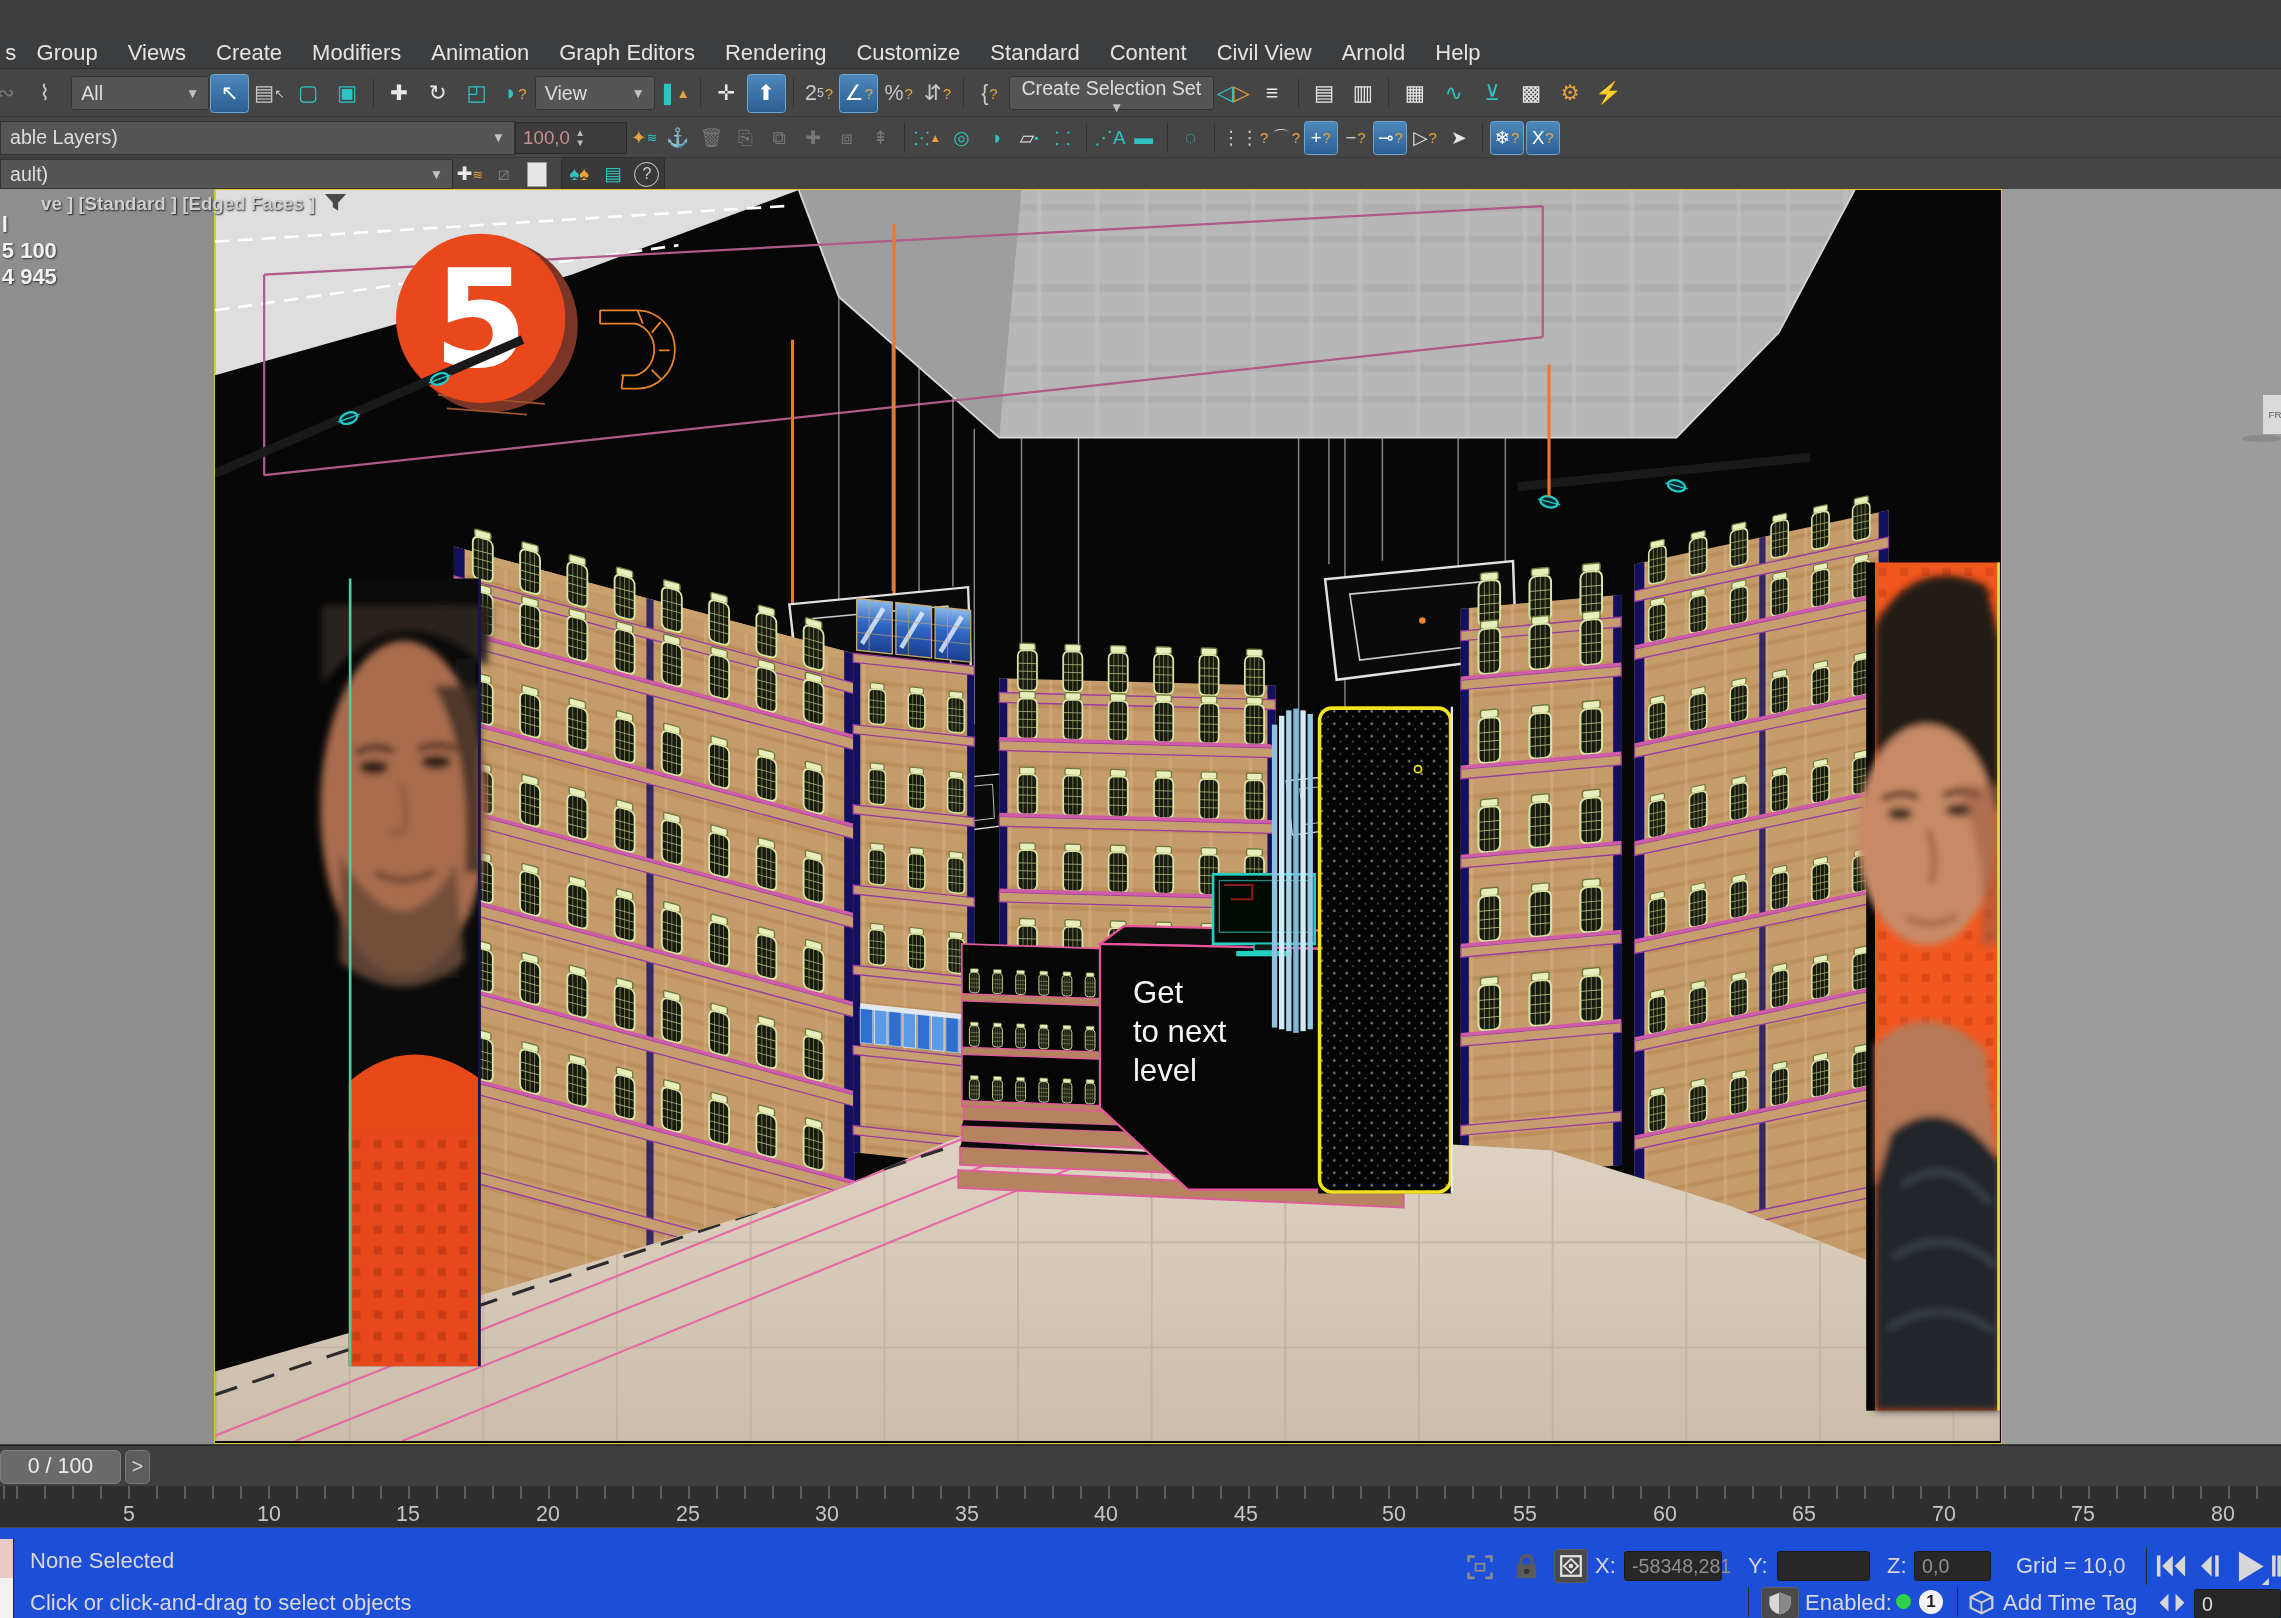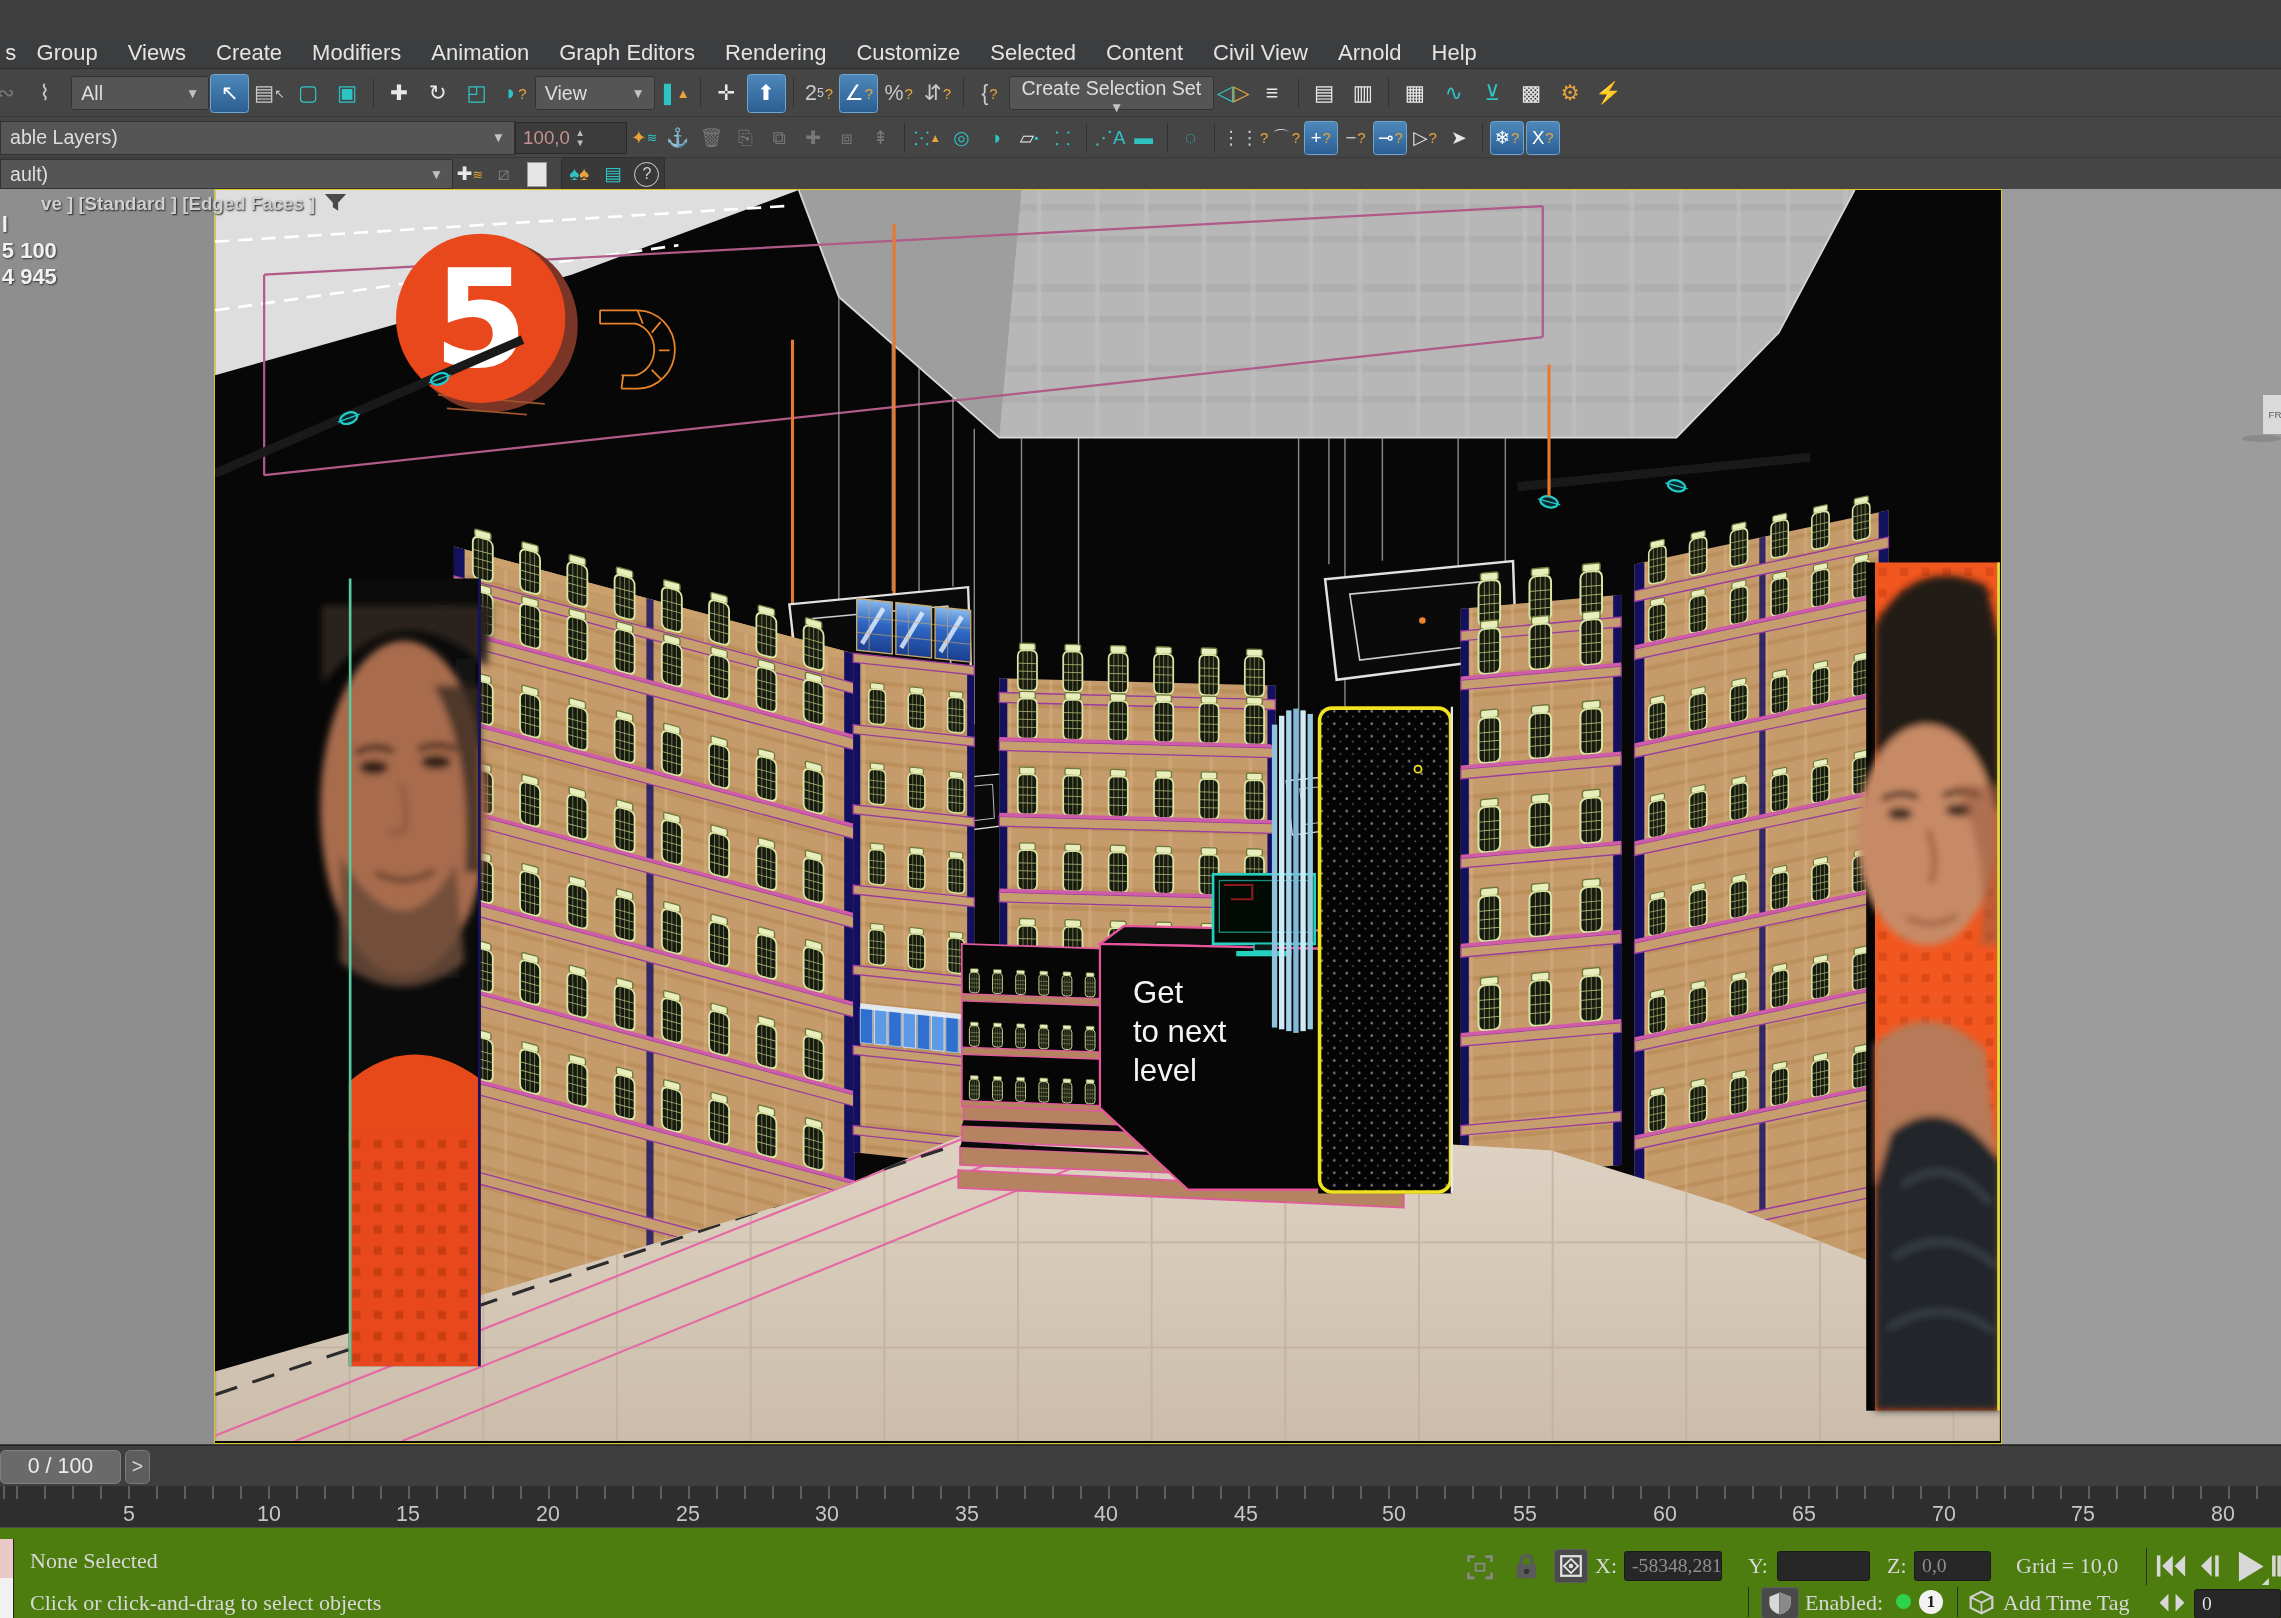--- a/index.html
+++ b/index.html
@@ -36,21 +36,21 @@
   .viewcube{position:absolute;left:2262px;top:205px;z-index:6;width:39px;height:39px;background:#dadada;border:0.9px solid #9a9a9a;color:#5a5a5a;font-size:9.8px;display:flex;align-items:center;justify-content:center;}
   .vcshadow{position:absolute;left:2242px;top:246px;width:39px;height:7.1px;background:#8a8a8a;border-radius:50%;}
   
   .sliderbar{position:absolute;left:0;top:1445px;width:2281px;height:41px;background:#3e3e3e;border-top:0.9px solid #262626;}
   .slider{position:absolute;left:0;top:3.6px;width:119px;height:32px;background:#6a6a6a;border:0.9px solid #808080;border-radius:5.3px;color:#ececec;font-size:21.4px;display:flex;align-items:center;justify-content:center;}
   .nextkey{position:absolute;left:125px;top:3.6px;width:23px;height:32px;background:#5d5d5d;border:0.9px solid #7a7a7a;border-radius:5.3px;color:#d6d6d6;font-size:19.6px;display:flex;align-items:center;justify-content:center;}
   .ruler{position:absolute;left:0;top:1486px;width:2281px;height:41px;background:#2e2e2e;border-bottom:0.9px solid #1d1d1d;}
   .ruler::before{content:"";position:absolute;left:0;top:0;width:2281px;height:13.4px;background:repeating-linear-gradient(90deg,#5d5d5d 0 1.8px,transparent 1.8px 28px);background-position:16px 0;}
   .rnum{position:absolute;top:16px;transform:translateX(-50%);font-size:21.4px;color:#c6c6c6;}
   
-  .statusbar{position:absolute;left:0;top:1527px;width:2281px;height:91px;background:#4d7c0f;border-top:0.9px solid #4a4a4a;font-family:Liberation Serif, serif;}
+  .statusbar{position:absolute;left:0;top:1527px;width:2281px;height:91px;background:#1d4ed8;border-top:0.9px solid #4a4a4a;}
   .mlpink{position:absolute;left:0;top:10.7px;width:12.5px;height:39px;background:#ecc9c9;border-right:0.9px solid #222;}
   .mlwhite{position:absolute;left:0;top:50px;width:12.5px;height:41px;background:#f1f1f1;border-right:0.9px solid #222;}
   .stxt{position:absolute;color:#d8d8d8;font-size:22px;white-space:nowrap;}
   .sfield{position:absolute;height:30px;background:#272727;border:0.9px solid #1a1a1a;border-radius:2.7px;color:#8f8f8f;font-size:19.6px;display:flex;align-items:center;padding:0 7.1px;box-sizing:border-box;}
   .vsep{position:absolute;width:0.9px;background:#2b2b2b;}
   .pbtn{position:absolute;display:flex;align-items:center;justify-content:center;}
   .circ1{position:absolute;width:24px;height:24px;border-radius:50%;background:#f2f2f2;color:#1c1c1c;font-size:17px;font-weight:bold;display:flex;align-items:center;justify-content:center;}
   .gdot{position:absolute;width:15px;height:15px;border-radius:50%;background:#2fd24a;}
   .raised{background:#4a4a4a;border:0.9px solid #5e5e5e;border-radius:3.6px;}
   .signtxt{font-family:"Liberation Sans",sans-serif;font-size:35px;fill:#f4f4f4;}
@@ -65,21 +65,21 @@
   <div class="menubar">
     <span class="mi" style="padding:0 5.3px;">s</span>
     <span class="mi">Group</span>
     <span class="mi">Views</span>
     <span class="mi">Create</span>
     <span class="mi">Modifiers</span>
     <span class="mi">Animation</span>
     <span class="mi">Graph Editors</span>
     <span class="mi">Rendering</span>
     <span class="mi">Customize</span>
-    <span class="mi">Selected</span>
+    <span class="mi">Standard</span>
     <span class="mi">Content</span>
     <span class="mi">Civil View</span>
     <span class="mi">Arnold</span>
     <span class="mi">Help</span>
   </div>
 
   <div class="tb" id="tb1">
     <span class="btn halfcut d">∾</span>
     <span class="btn">⌇</span>
     <div class="dd" style="width:118px;margin-left:7.1px;">

